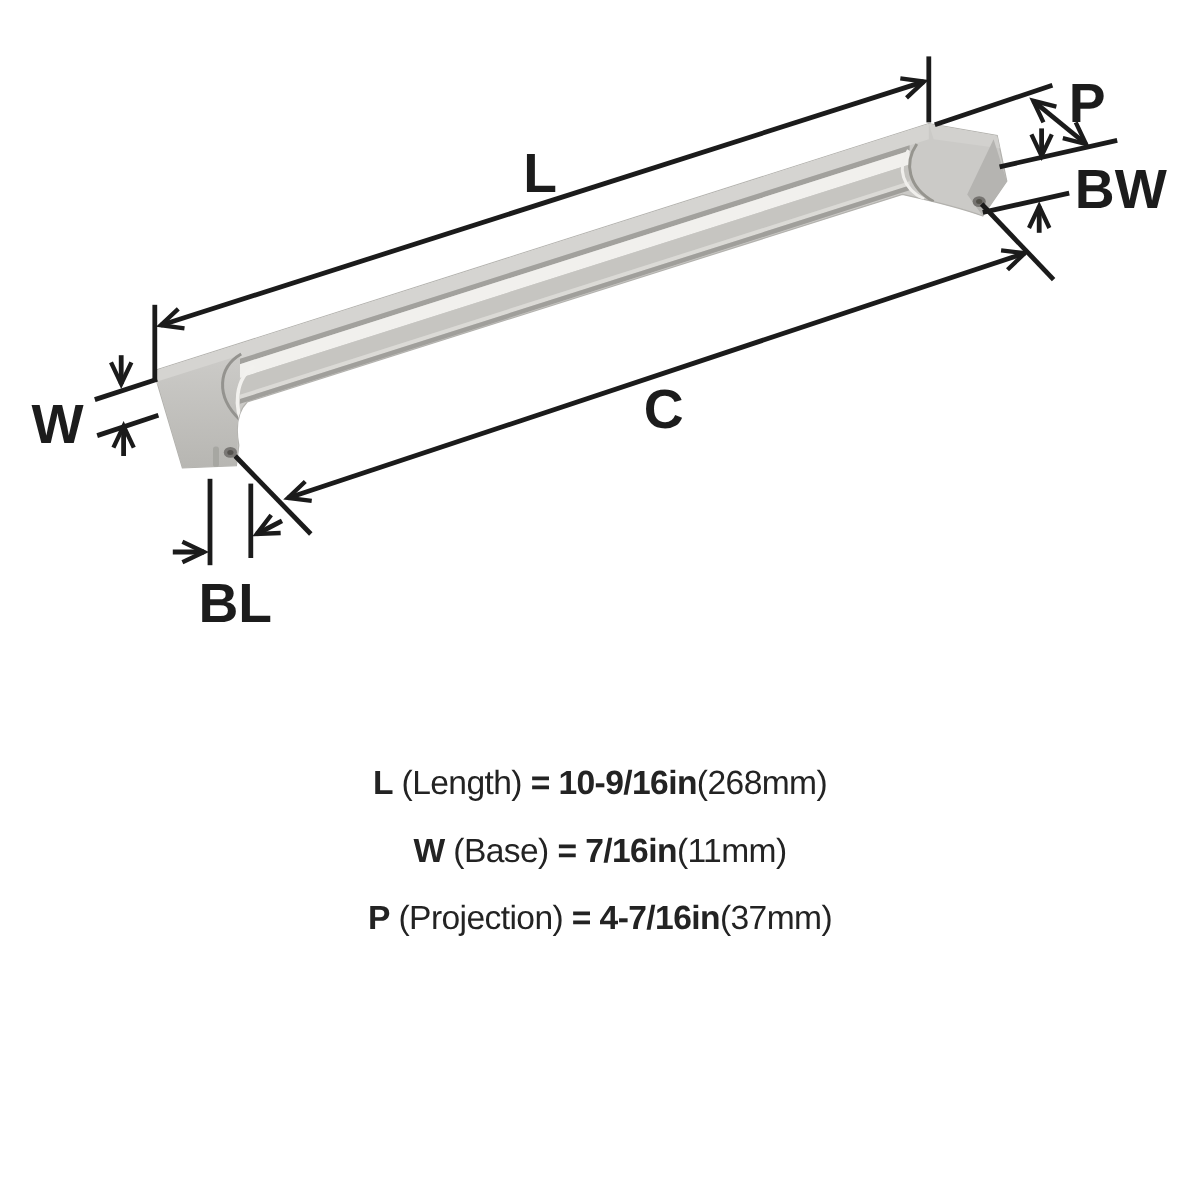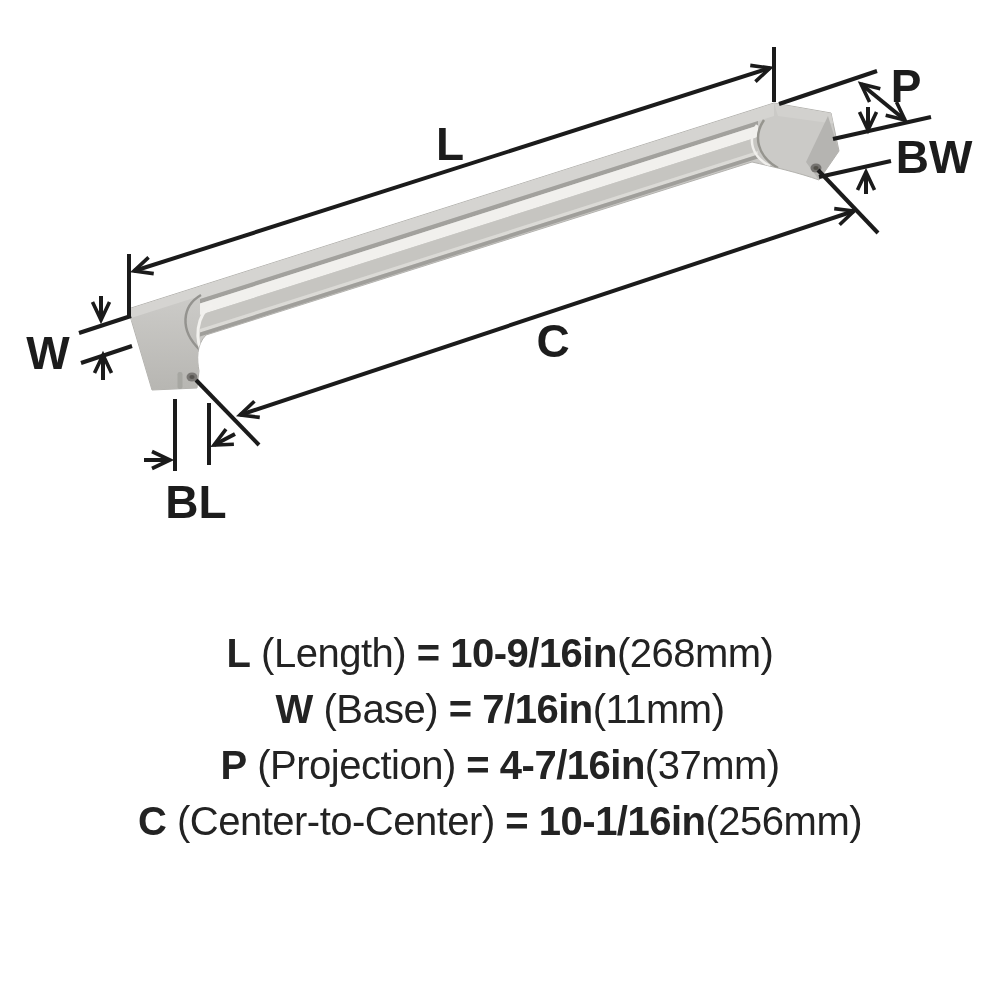--- a/index.html
+++ b/index.html
@@ -24,21 +24,21 @@
     font-weight:bold;
     font-size:46px;
     fill:#1c1c1c;
   }
   .spec-block{
     position:absolute;
     left:0; right:0;
     top:625px;
     text-align:center;
     color:#232323;
-    font-size:40px;
+    font-size:28px;
     line-height:56px;
     letter-spacing:-0.5px;
     white-space:nowrap;
   }
   .spec-row{ width:100%; }
   .spec-row .b{ font-weight:bold; }
   .spec-row .r{ font-weight:normal; }
 </style>
 </head>
 <body>
@@ -139,18 +139,17 @@
     <text class="dim-label" x="934" y="173" text-anchor="middle">BW</text>
   </svg>
 
   <div class="spec-block">
     <div class="spec-row"><span class="b">L</span> <span class="r">(Length)</span> <span class="b">=</span> <span class="b">10-9/16in</span><span class="r">(268mm)</span></div>
 
     <div class="spec-row"><span class="b">W</span> <span class="r">(Base)</span> <span class="b">=</span> <span class="b">7/16in</span><span class="r">(11mm)</span></div>
 
     <div class="spec-row"><span class="b">P</span> <span class="r">(Projection)</span> <span class="b">=</span> <span class="b">4-7/16in</span><span class="r">(37mm)</span></div>
 
-    <div class="spec-row"><span class="b">C</span> <span class="r">(Center-to-Center)</span> <span class="b">=</span> <span class="b">10-1/16in</span><span class="r">(256mm)</span></div>
 
 
   </div>
 
 </div>
 
 </body></html>

